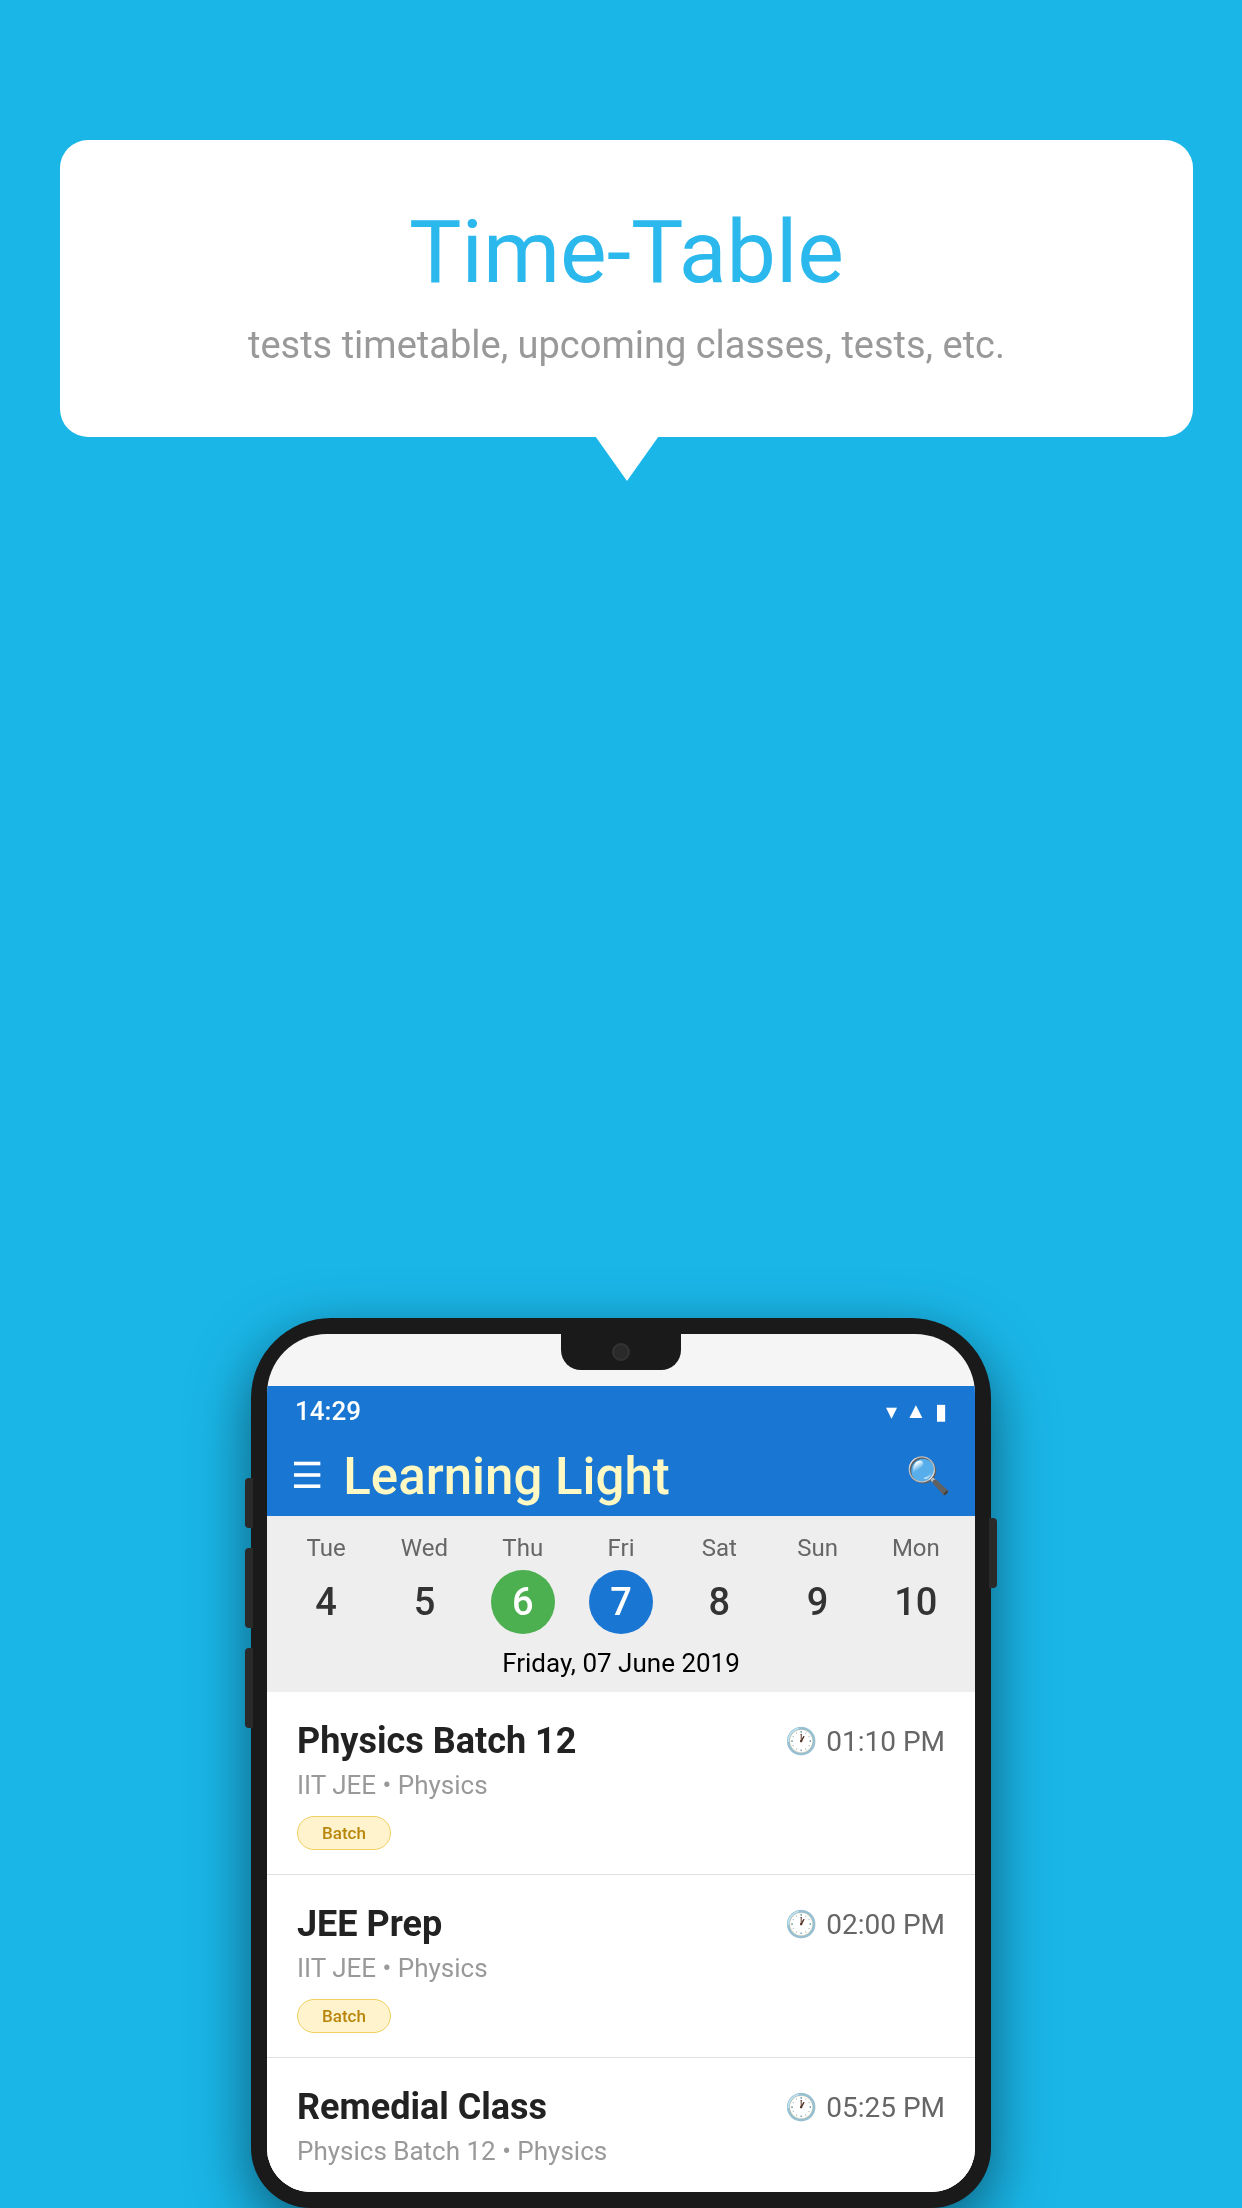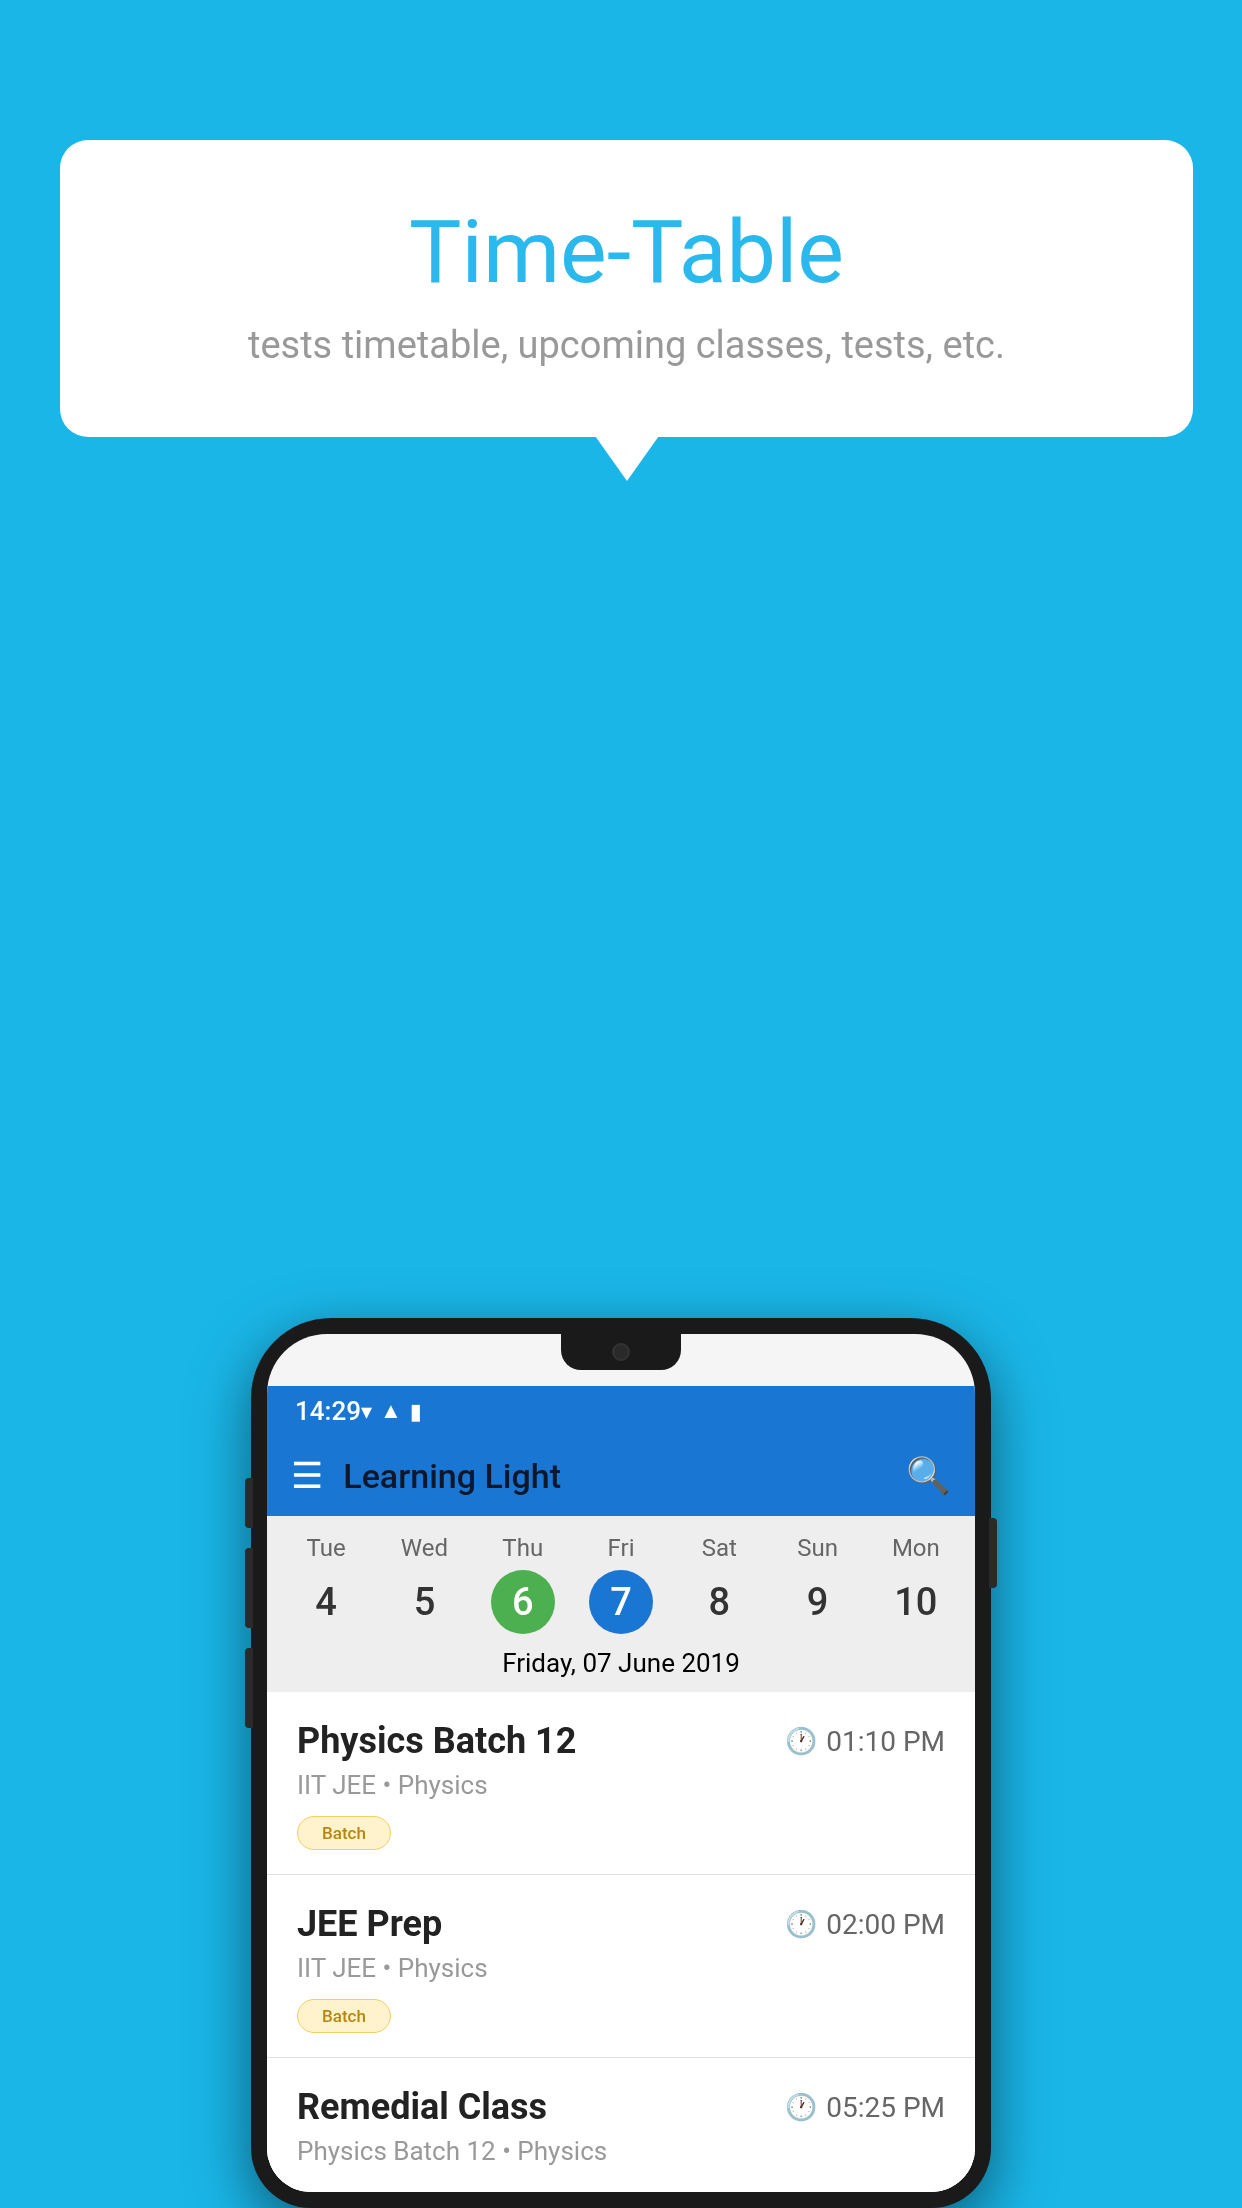--- a/index.html
+++ b/index.html
@@ -112,21 +112,21 @@
       background: #f5f5f5;
       border-radius: 60px 60px 44px 44px;
       overflow: hidden;
       position: relative;
     }
 
     
     .status-bar {
       background: #1976d2;
       display: flex;
-      justify-content: flex-start;
+      justify-content: space-between;
       align-items: center;
       padding: 10px 28px;
       height: 50px;
     }
 
     .status-time {
       color: white;
       font-size: 26px;
       font-weight: 500;
     }
@@ -152,22 +152,22 @@
     }
 
     .hamburger-icon {
       color: white;
       font-size: 36px;
       margin-right: 20px;
       cursor: pointer;
     }
 
     .app-title {
-      color: #0f172a;
-      font-size: 34px;
+      color: #fef9c3;
+      font-size: 51px;
       font-weight: 500;
       flex: 1;
     }
 
     .search-icon {
       color: white;
       font-size: 36px;
     }
 
     

